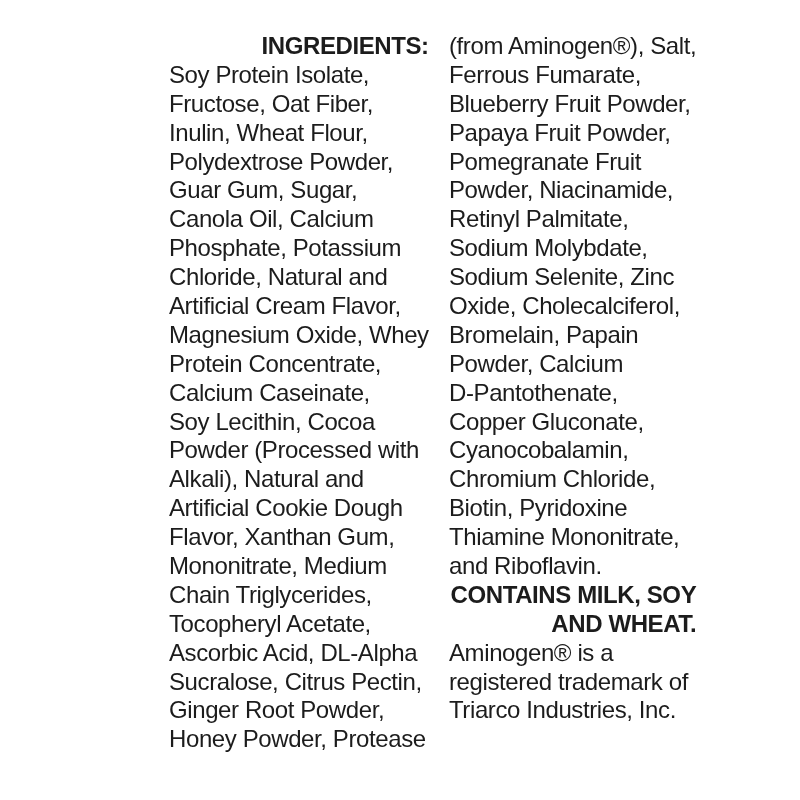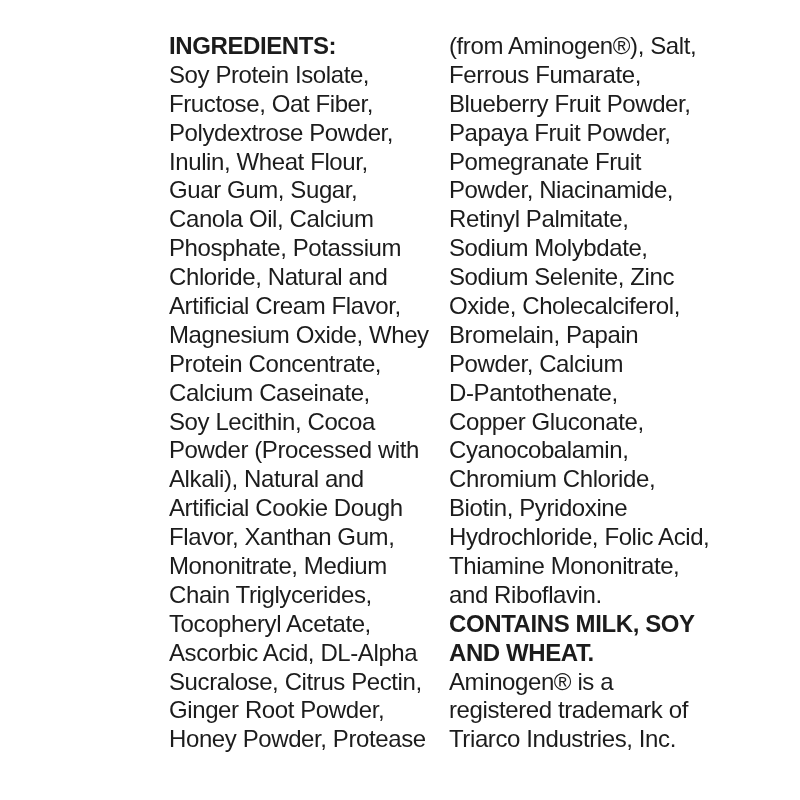--- a/index.html
+++ b/index.html
@@ -20,33 +20,33 @@
     letter-spacing: -0.4px;
   }
   .col {
     position: absolute;
     top: 32px;
     white-space: nowrap;
   }
   .col-left  { left: 169px; }
   .col-right { left: 449px; }
   .line { height: 28.9px; }
-  .bold { font-weight: 700; }
+  .bold { font-weight: 700; text-align: right; }
 </style>
 </head>
 <body>
 
 <div class="label">
 
   <div class="col col-left">
     <div class="line bold">INGREDIENTS:</div>
     <div class="line">Soy Protein Isolate,</div>
     <div class="line">Fructose, Oat Fiber,</div>
+    <div class="line">Inulin, Wheat Flour,</div>
     <div class="line">Polydextrose Powder,</div>
-    <div class="line">Inulin, Wheat Flour,</div>
     <div class="line">Guar Gum, Sugar,</div>
     <div class="line">Canola Oil, Calcium</div>
     <div class="line">Phosphate, Potassium</div>
     <div class="line">Chloride, Natural and</div>
     <div class="line">Artificial Cream Flavor,</div>
     <div class="line">Magnesium Oxide, Whey</div>
     <div class="line">Protein Concentrate,</div>
     <div class="line">Calcium Caseinate,</div>
     <div class="line">Soy Lecithin, Cocoa</div>
     <div class="line">Powder (Processed with</div>
@@ -73,21 +73,20 @@
     <div class="line">Sodium Molybdate,</div>
     <div class="line">Sodium Selenite, Zinc</div>
     <div class="line">Oxide, Cholecalciferol,</div>
     <div class="line">Bromelain, Papain</div>
     <div class="line">Powder, Calcium</div>
     <div class="line">D-Pantothenate,</div>
     <div class="line">Copper Gluconate,</div>
     <div class="line">Cyanocobalamin,</div>
     <div class="line">Chromium Chloride,</div>
     <div class="line">Biotin, Pyridoxine</div>
-    <div class="line">Hydrochloride, Folic Acid,</div>
     <div class="line">Thiamine Mononitrate,</div>
     <div class="line">and Riboflavin.</div>
     <div class="line bold">CONTAINS MILK, SOY</div>
     <div class="line bold">AND WHEAT.</div>
     <div class="line">Aminogen® is a</div>
     <div class="line">registered trademark of</div>
     <div class="line">Triarco Industries, Inc.</div>
   </div>
 
 </div>

